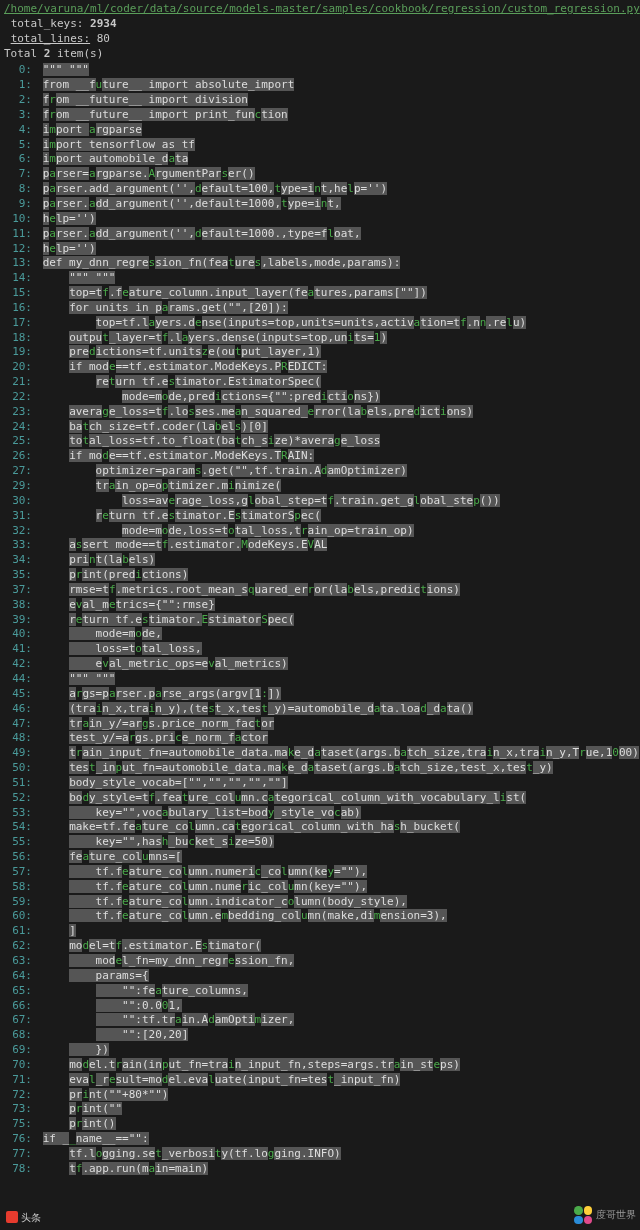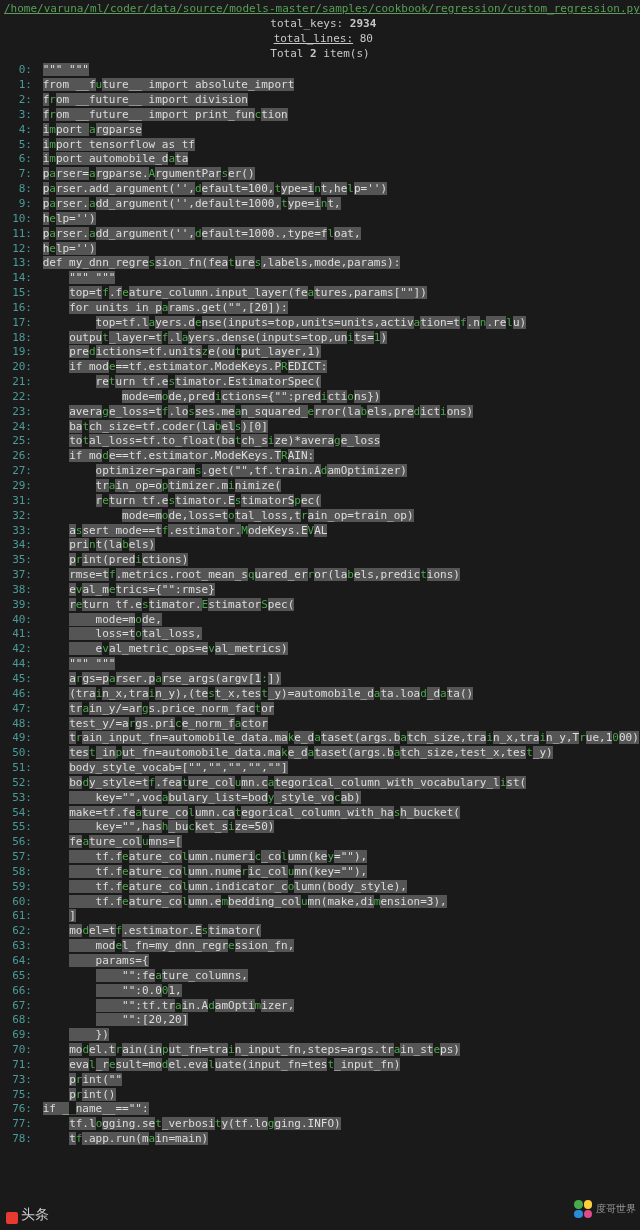--- a/index.html
+++ b/index.html
@@ -8,34 +8,34 @@
     color: #c8c8c8;
     font-family: 'Consolas', 'Monaco', monospace;
     font-size: 11px;
     line-height: 1.35;
     width: 640px;
     padding: 2px 4px;
     white-space: nowrap;
     overflow: hidden;
   }
   .path { color: #5a9e5a; text-decoration: underline; }
-  .header-line { color: #c8c8c8; text-align: center; }
+  .header-line { color: #c8c8c8; }
   .header-line .key { text-decoration: underline; }
   .header-line .num { font-weight: bold; }
   .code-area { margin-top: 2px; }
   .code-line { display: flex; }
   .lineno { color: #4a9a9a; width: 32px; text-align: right; padding-right: 4px; flex-shrink: 0; user-select: none; }
   .code { flex: 1; white-space: pre; }
   .hl { background: #555; color: #ddd; }
   .g { color: #4aaa4a; }
-  .watermark { position: fixed; bottom: 12px; right: 4px; display: flex; align-items: center; gap: 4px; }
+  .watermark { position: fixed; bottom: 6px; right: 4px; display: flex; align-items: center; gap: 4px; }
   .watermark .logo { width: 18px; height: 18px; display: grid; grid-template-columns: 1fr 1fr; grid-template-rows: 1fr 1fr; gap: 1px; }
   .watermark .logo .q { border-radius: 50%; }
   .watermark .txt { color: #999; font-size: 10px; }
-  .toutiao { position: fixed; bottom: 6px; left: 6px; display: flex; align-items: flex-end; gap: 3px; font-size: 14px; color: #ccc; }
+  .toutiao { position: fixed; bottom: 6px; left: 6px; display: flex; align-items: center; gap: 3px; font-size: 10px; color: #ccc; }
   .toutiao .ico { width: 12px; height: 12px; background: #e63b2e; border-radius: 2px; }
 </style>
 </head>
 <body>
 
 <div><span class="path">/home/varuna/ml/coder/data/source/models-master/samples/cookbook/regression/custom_regression.py</span></div>
 <div class="header-line">
   &nbsp;<span>total_keys:</span> <span class="num">2934</span>
 </div>
 <div class="header-line">
@@ -156,20 +156,24 @@
     </div>
 <div class="code-line">
       <span class="lineno">27:</span>
       <span class="code">         <span class="hl">optimizer=param</span><span class="g">s</span><span class="hl">.get("",tf.train.A</span><span class="g">d</span><span class="hl">amOptimizer)</span></span>
     </div>
 <div class="code-line">
       <span class="lineno">29:</span>
       <span class="code">         <span class="hl">tr</span><span class="g">a</span><span class="hl">in_op=o</span><span class="g">p</span><span class="hl">timizer.m</span><span class="g">i</span><span class="hl">nimize(</span></span>
     </div>
 <div class="code-line">
+      <span class="lineno">30:</span>
+      <span class="code">             <span class="hl">loss=av</span><span class="g">e</span><span class="hl">rage_loss,g</span><span class="g">l</span><span class="hl">obal_step=t</span><span class="g">f</span><span class="hl">.train.get_g</span><span class="g">l</span><span class="hl">obal_ste</span><span class="g">p</span><span class="hl">())</span></span>
+    </div>
+<div class="code-line">
       <span class="lineno">31:</span>
       <span class="code">         <span class="hl">r</span><span class="g">e</span><span class="hl">turn tf.e</span><span class="g">s</span><span class="hl">timator.E</span><span class="g">s</span><span class="hl">timatorS</span><span class="g">p</span><span class="hl">ec(</span></span>
     </div>
 <div class="code-line">
       <span class="lineno">32:</span>
       <span class="code">             <span class="hl">mode=m</span><span class="g">o</span><span class="hl">de,loss=t</span><span class="g">o</span><span class="hl">tal_loss,t</span><span class="g">r</span><span class="hl">ain_op=train_op)</span></span>
     </div>
 <div class="code-line">
       <span class="lineno">33:</span>
       <span class="code">     <span class="hl">a</span><span class="g">s</span><span class="hl">sert mode==t</span><span class="g">f</span><span class="hl">.estimator.</span><span class="g">M</span><span class="hl">odeKeys.E</span><span class="g">V</span><span class="hl">AL</span></span>
@@ -310,20 +314,24 @@
       <span class="lineno">69:</span>
       <span class="code">     <span class="hl">    })</span></span>
     </div>
 <div class="code-line">
       <span class="lineno">70:</span>
       <span class="code">     <span class="hl">mo</span><span class="g">d</span><span class="hl">el.t</span><span class="g">r</span><span class="hl">ain(in</span><span class="g">p</span><span class="hl">ut_fn=tra</span><span class="g">i</span><span class="hl">n_input_fn,steps=args.tr</span><span class="g">a</span><span class="hl">in_st</span><span class="g">e</span><span class="hl">ps)</span></span>
     </div>
 <div class="code-line">
       <span class="lineno">71:</span>
       <span class="code">     <span class="hl">eva</span><span class="g">l</span><span class="hl">_r</span><span class="g">e</span><span class="hl">sult=mo</span><span class="g">d</span><span class="hl">el.eva</span><span class="g">l</span><span class="hl">uate(input_fn=tes</span><span class="g">t</span><span class="hl">_input_fn)</span></span>
+    </div>
+<div class="code-line">
+      <span class="lineno">72:</span>
+      <span class="code">     <span class="hl">pr</span><span class="g">i</span><span class="hl">nt(""+80*"")</span></span>
     </div>
 <div class="code-line">
       <span class="lineno">73:</span>
       <span class="code">     <span class="hl">p</span><span class="g">r</span><span class="hl">int(""</span></span>
     </div>
 <div class="code-line">
       <span class="lineno">75:</span>
       <span class="code">     <span class="hl">p</span><span class="g">r</span><span class="hl">int()</span></span>
     </div>
 <div class="code-line">

